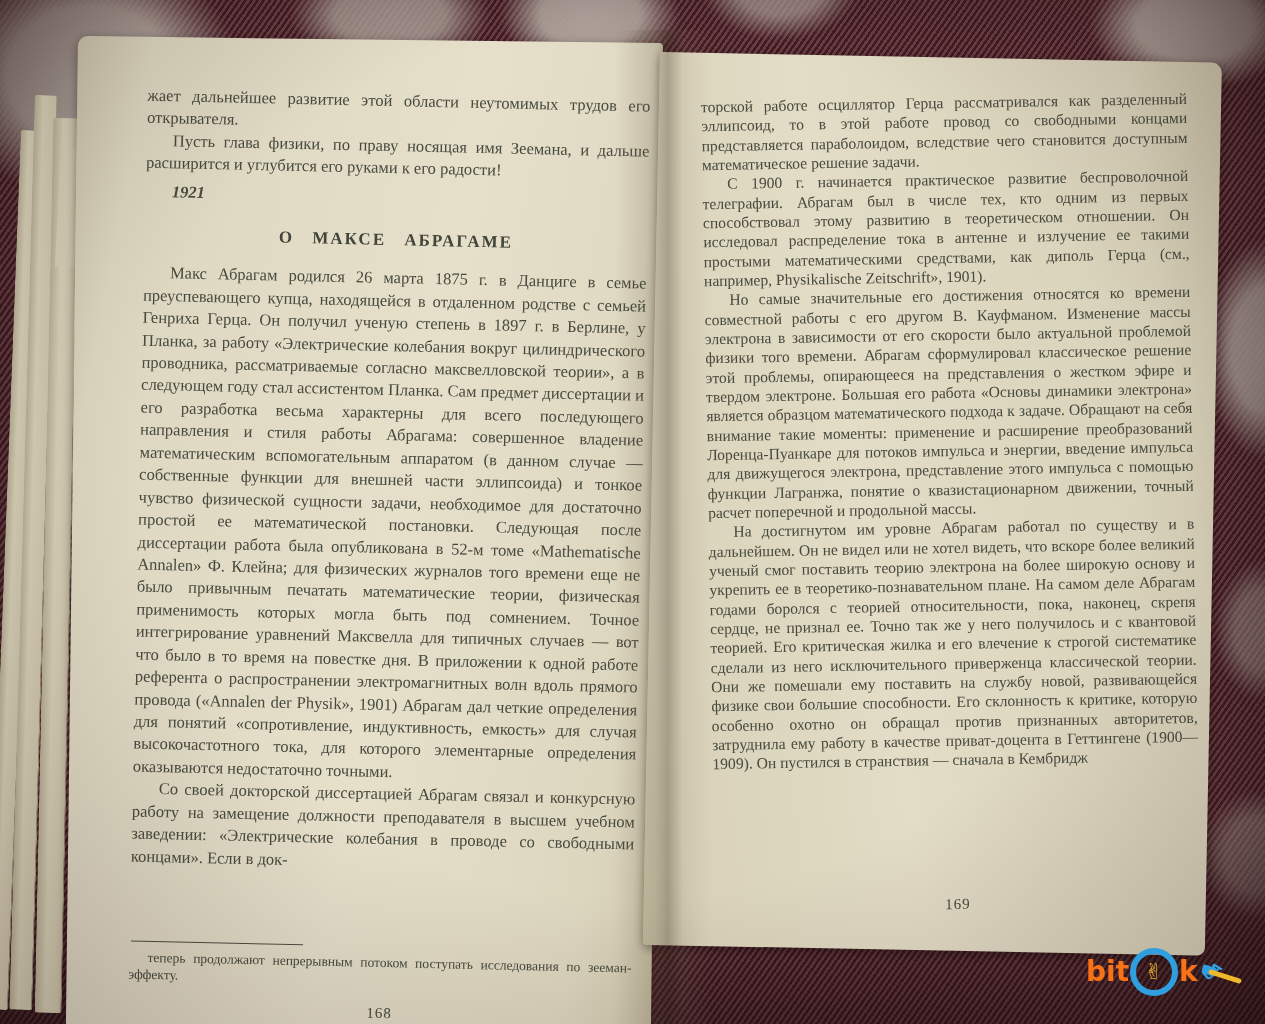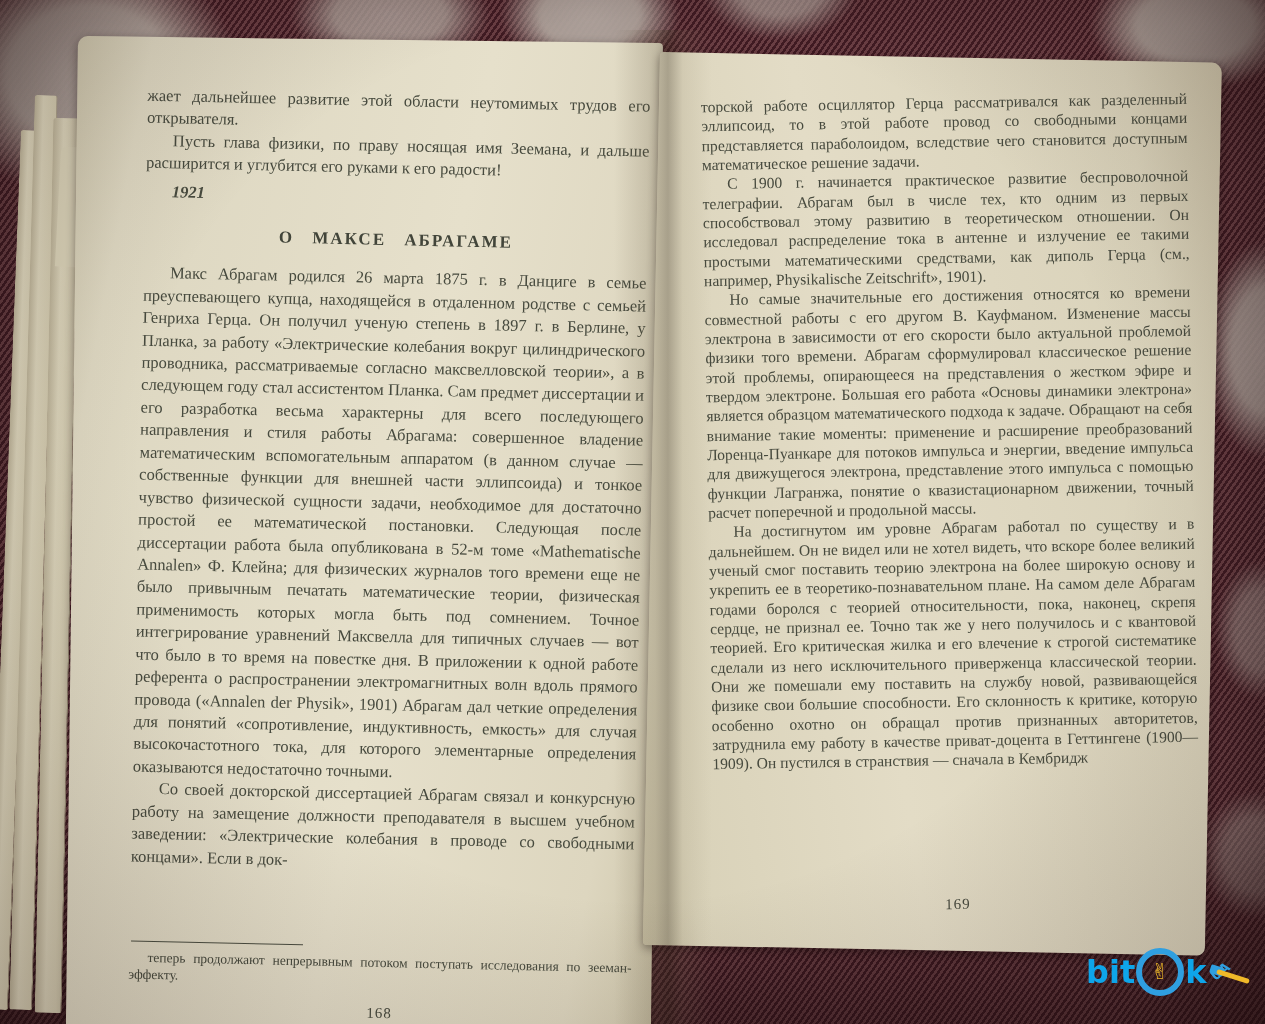--- a/index.html
+++ b/index.html
@@ -50,21 +50,21 @@
   h2.heading{margin:20px 0 16px;text-align:center;font-size:17px;font-weight:bold;
              letter-spacing:2px;word-spacing:12px;color:#42453a;}
   .footnote-block{margin-top:auto;}
   .fn-rule{width:172px;border-top:1.6px solid #4a4d40;margin:0 0 7px 2px;}
   .footnote{font-size:13.5px;line-height:1.3;text-align:justify;text-indent:1.4em;}
   .pagenum{text-align:center;font-size:15px;letter-spacing:1px;margin-top:14px;}
   .pagenum-right{margin-top:auto;text-align:center;font-size:15px;letter-spacing:1px;padding-bottom:4px;}
   
   .wm{position:absolute;left:1086px;top:948px;display:flex;align-items:center;z-index:9;
       font-family:"DejaVu Sans","Liberation Sans",sans-serif;font-weight:bold;}
-  .wm-txt{color:#0ea5e9;font-size:32px;line-height:1;}
+  .wm-txt{color:#f97316;font-size:28px;line-height:1;}
   .wm-o{width:36px;height:36px;border:6px solid #2f9fe0;border-radius:50%;margin:0 1px;
         display:flex;align-items:center;justify-content:center;background:rgba(0,0,0,.05);}
   .wm-hand{color:#f0b929;font-size:22px;line-height:1;}
   .wm-gavel{position:relative;width:44px;height:44px;margin-left:2px;}
   .wm-ua{position:absolute;left:2px;top:14px;color:#2f9fe0;font-size:13px;transform:rotate(-38deg);}
   .wm-handle{position:absolute;left:8px;top:24px;width:34px;height:5px;background:#f0b929;
              border-radius:3px;transform:rotate(18deg);}
   .wm-head{position:absolute;left:2px;top:16px;width:14px;height:9px;background:#2f9fe0;
            border-radius:2px;transform:rotate(18deg);}
   .vignette{position:absolute;inset:0;pointer-events:none;

